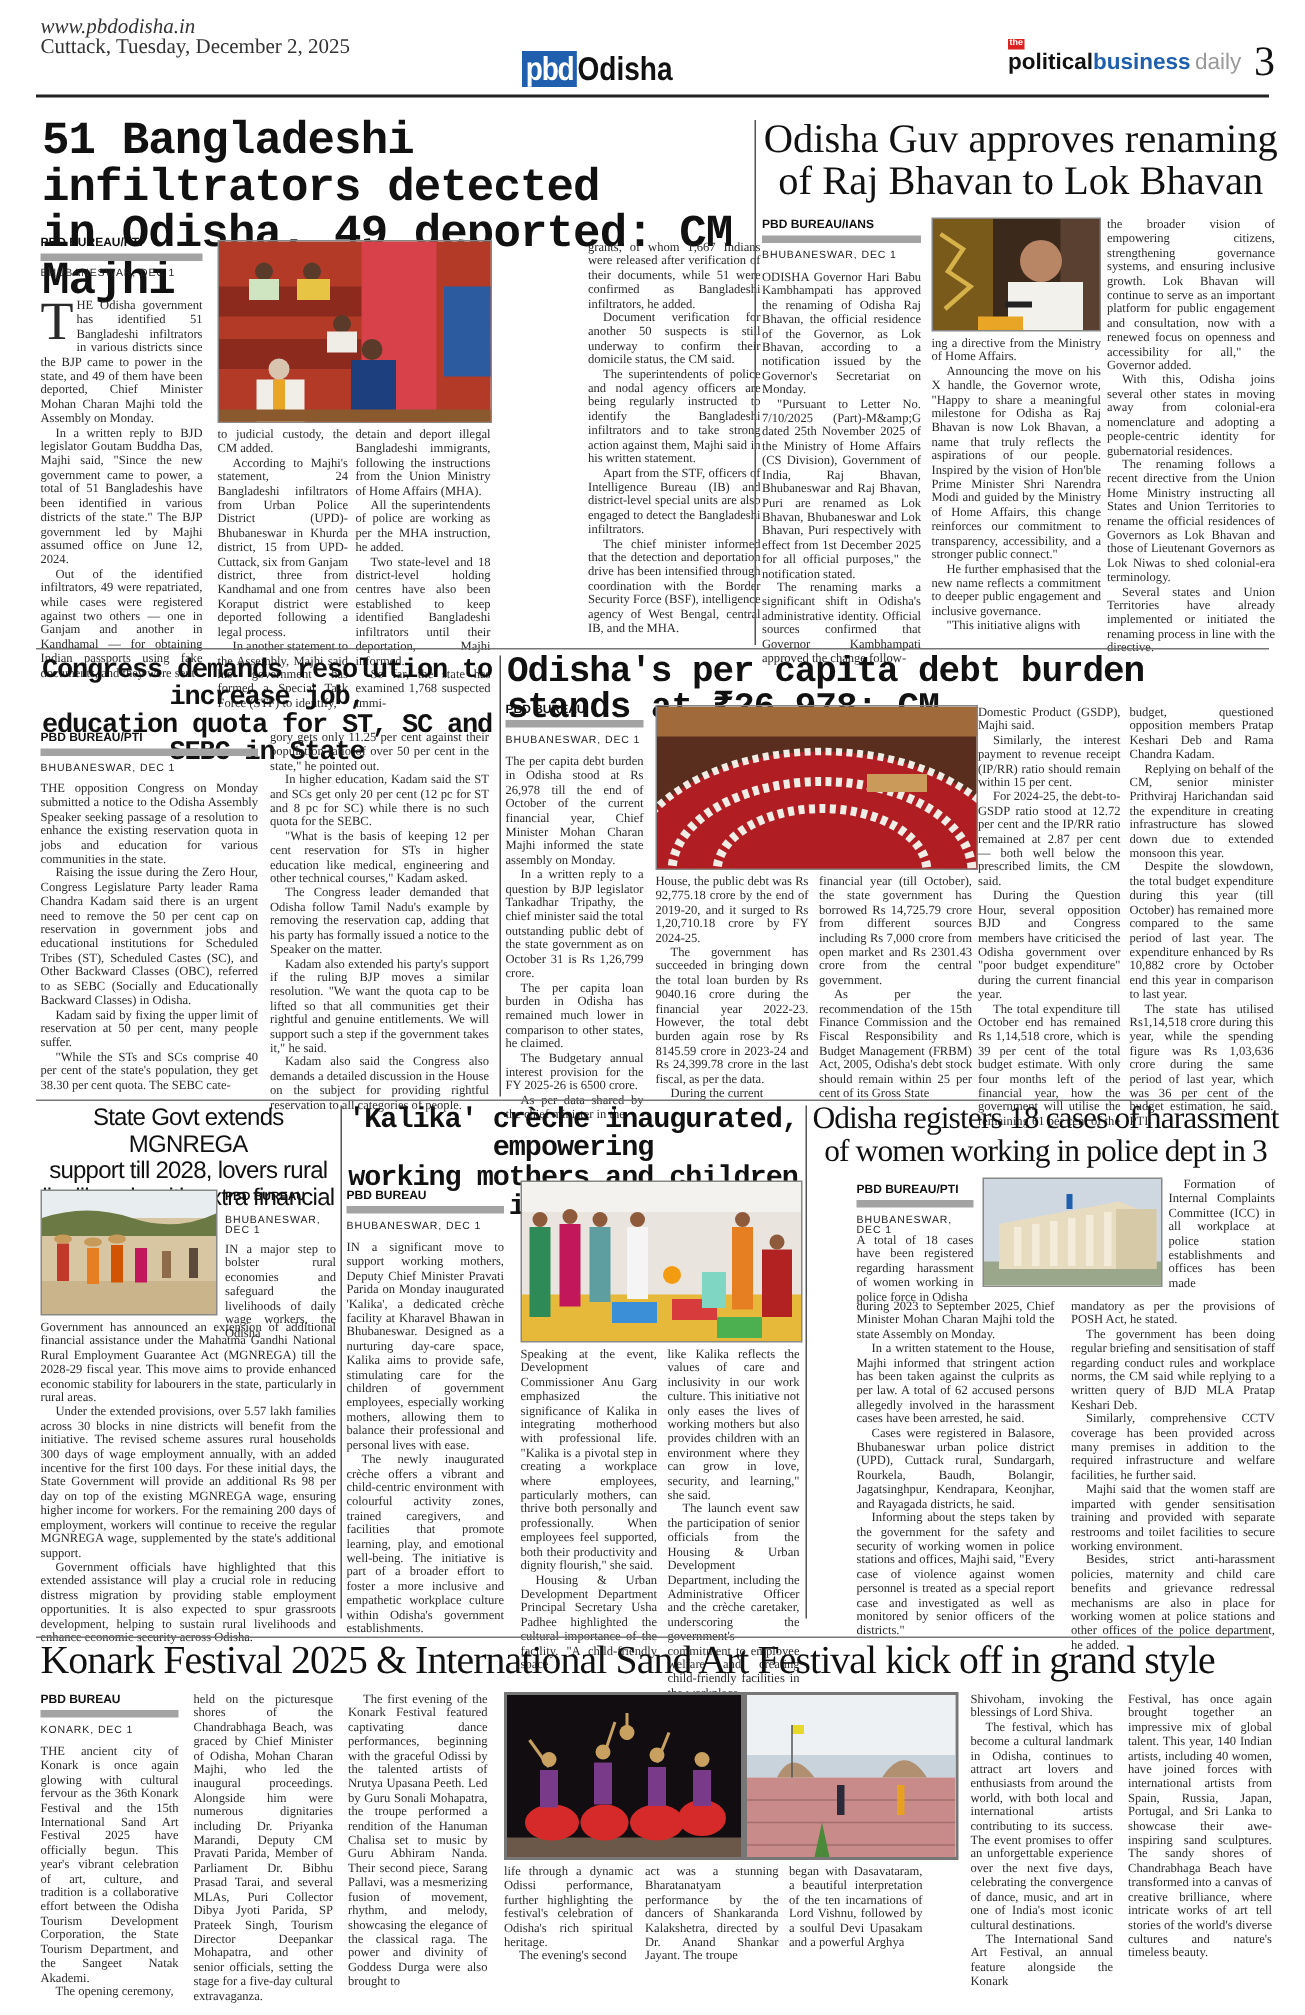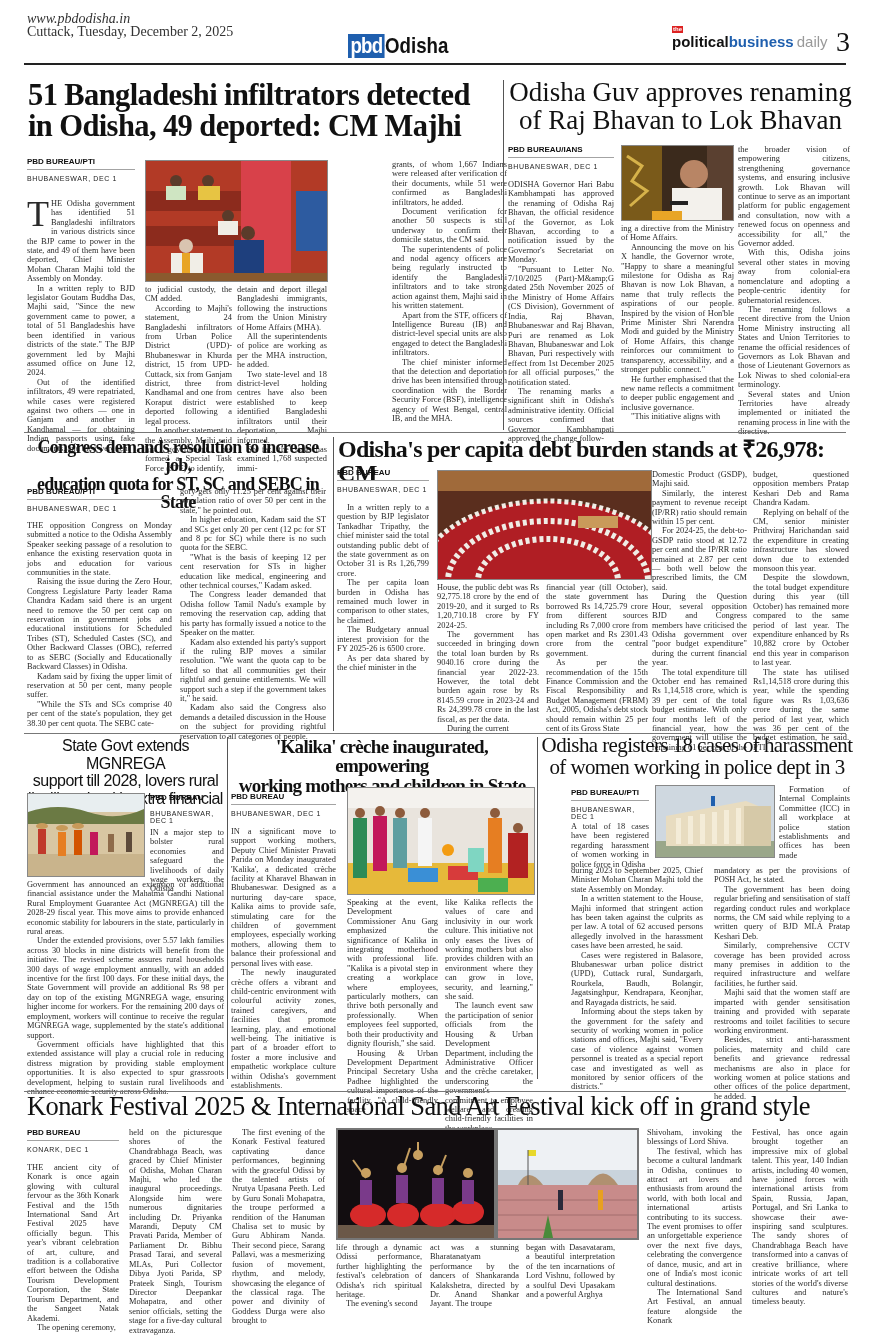--- a/index.html
+++ b/index.html
@@ -11,23 +11,23 @@
 .logo .pbd{background:#1f5fae;color:#fff;font-family:"Liberation Sans",sans-serif;font-weight:bold;font-size:22px;line-height:24px;padding:0 3px;letter-spacing:-1px;transform:scaleX(.85);transform-origin:left}
 .logo .od{font-family:"Liberation Sans",sans-serif;font-weight:bold;font-size:22px;line-height:24px;margin-left:-6px;transform:scaleX(.85);transform-origin:left;color:#111}
 .tpbd{left:672px;top:34px;font-family:"Liberation Sans",sans-serif;font-weight:bold;font-size:15px;line-height:16px;display:flex;align-items:flex-end}
 .tpbd .the{position:absolute;left:0;top:-8px;background:#d22;color:#fff;font-size:6px;line-height:7px;padding:0 1px}
 .tpbd .pol{color:#111}
 .tpbd .bus{color:#1f5fae}
 .tpbd .daily{color:#999;font-weight:normal;margin-left:3px}
 .pgnum{left:836px;top:27px;font-family:"Liberation Serif",serif;font-size:28px;line-height:30px;color:#111}
 .rule{height:1.5px;background:#222}
 .vrule{width:1px;background:#555}
-.hl{font-family:Liberation Serif, serif;font-weight:bold;color:#111;line-height:1.02;letter-spacing:-.6px}
+.hl{font-family:Liberation Mono, monospace;font-weight:bold;color:#111;line-height:1.02;letter-spacing:-.6px}
 .hl-serif{font-family:"Liberation Serif",serif;color:#111;line-height:1.05}
-.byline{font-family:"Liberation Sans",sans-serif;font-weight:bold;font-size:8px;color:#111;border-bottom:1px solid #a3a3a3;padding-bottom:3px}
+.byline{font-family:"Liberation Sans",sans-serif;font-weight:bold;font-size:8px;color:#111;border-bottom:5px solid #a3a3a3;padding-bottom:3px}
 .dateline{font-family:"Liberation Sans",sans-serif;font-size:7px;letter-spacing:.6px;color:#222;margin-top:5px}
 .body{font-size:8.4px;line-height:9.4px;text-align:justify;color:#2a2a2a}
 .body p{text-indent:10px}
 .body p.first{text-indent:0}
 .dropcap{float:left;font-size:36px;line-height:30px;margin-right:2px;font-family:"Liberation Serif",serif}
 .img{overflow:hidden;border:1px solid #888}
 </style>
 </head>
 <body>
 
@@ -165,20 +165,21 @@
   <p>Kadam also said the Congress also demands a detailed discussion in the House on the subject for providing rightful reservation to all categories of people.</p>
 </div>
 <div class="abs vrule" style="left:333px;top:437px;height:294px"></div>
 
 <div class="abs hl" style="left:338px;top:437px;width:512px;font-size:24px;letter-spacing:-.7px">Odisha's per capita debt burden stands at ₹26,978: CM</div>
 <div class="abs" style="left:337px;top:468px;width:92px">
   <div class="byline">PBD BUREAU</div>
   <div class="dateline">BHUBANESWAR, DEC 1</div>
 </div>
 <div class="abs body" style="left:337px;top:503px;width:92px">
+  <p class="first">The per capita debt burden in Odisha stood at Rs 26,978 till the end of October of the current financial year, Chief Minister Mohan Charan Majhi informed the state assembly on Monday.</p>
   <p>In a written reply to a question by BJP legislator Tankadhar Tripathy, the chief minister said the total outstanding public debt of the state government as on October 31 is Rs 1,26,799 crore.</p>
   <p>The per capita loan burden in Odisha has remained much lower in comparison to other states, he claimed.</p>
   <p>The Budgetary annual interest provision for the FY 2025-26 is 6500 crore.</p>
   <p>As per data shared by the chief minister in the</p>
 </div>
 <div class="abs img" style="left:437px;top:470px;width:215px;height:110px">
   <svg width="215" height="110">
       <rect width="215" height="110" fill="#5a2e1e"></rect>
       <rect y="0" width="215" height="20" fill="#a06a3a"></rect>
       <ellipse cx="110" cy="110" rx="130" ry="80" fill="#b01e24"></ellipse>

